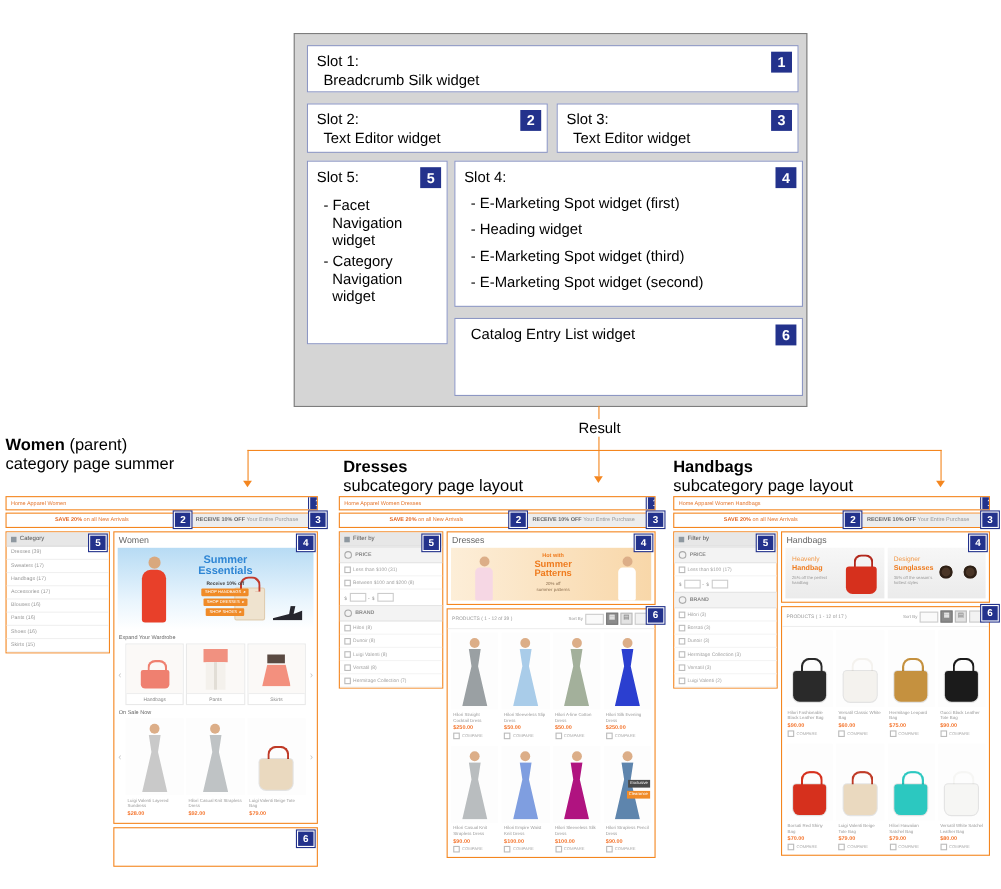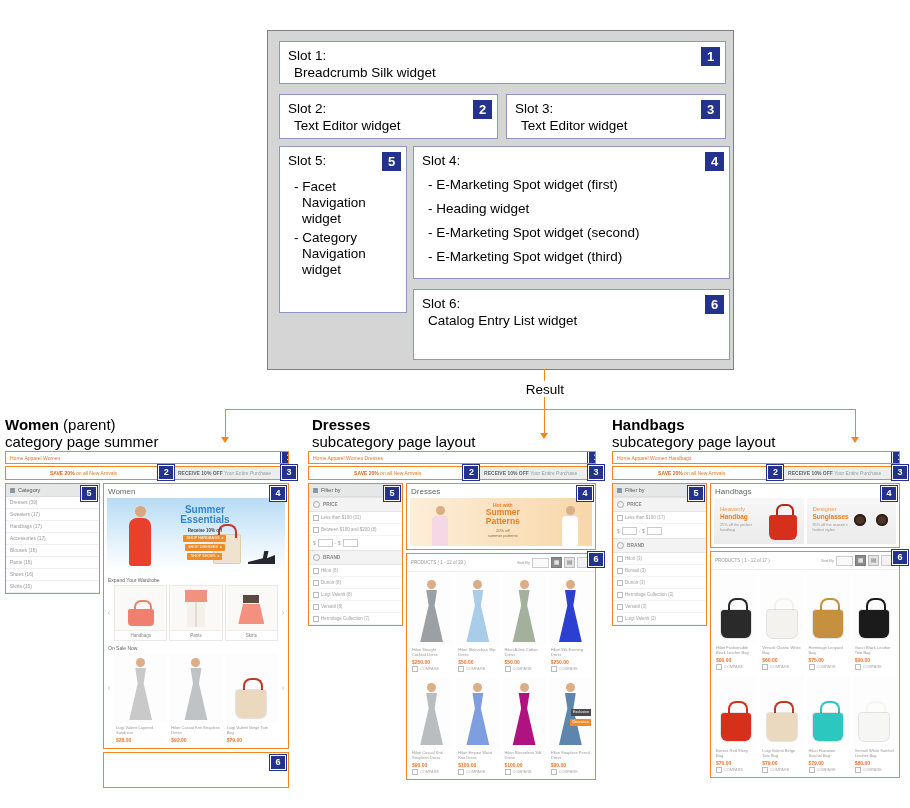--- a/index.html
+++ b/index.html
@@ -179,42 +179,41 @@
       <span class="dbadge">5</span>
       <div class="st">Slot 5:</div>
       <div class="s5i">- Facet Navigation widget</div>
       <div class="s5i first">- Category Navigation widget</div>
     </div>
     <div class="slot" style="left:145px;top:115px;width:299px;height:121px">
       <span class="dbadge">4</span>
       <div class="st">Slot 4:</div>
       <div class="s4i">- E-Marketing Spot widget (first)</div>
       <div class="s4i">- Heading widget</div>
+      <div class="s4i">- E-Marketing Spot widget (third)</div>
       <div class="s4i">- E-Marketing Spot widget (second)</div>
-      <div class="s4i">- E-Marketing Spot widget (third)</div>
     </div>
     <div class="slot" style="left:145px;top:258px;width:299px;height:59px">
       <span class="dbadge">6</span>
-      <div class="st">Slot 6:</div>
       <div class="ln">Catalog Entry List widget</div>
     </div>
   </div>
 
   <div class="ln-v" style="left:544px;top:369px;height:12px"></div>
   <div class="result">Result</div>
   <div class="ln-v" style="left:544px;top:397px;height:12px"></div>
   <div class="ln-h" style="left:225px;top:409px;width:631px"></div>
   <div class="ln-v" style="left:225px;top:409px;height:28px"></div>
   <div class="ln-v" style="left:544px;top:409px;height:24px"></div>
   <div class="ln-v" style="left:855px;top:409px;height:28px"></div>
   <div class="arrow" style="left:221px;top:437px"></div>
   <div class="arrow" style="left:540px;top:433px"></div>
   <div class="arrow" style="left:851px;top:437px"></div>
 
-  <div class="sec-label" style="left:5px;top:416px">
+  <div class="sec-label" style="left:5px;top:396px">
     <div><span class="b">Women</span><span> (parent)</span></div>
     <div>category page summer</div>
   </div>
   <div class="sec-label" style="left:312px;top:416px">
     <div class="b">Dresses</div>
     <div>subcategory page layout</div>
   </div>
   <div class="sec-label" style="left:612px;top:416px">
     <div class="b">Handbags</div>
     <div>subcategory page layout</div>

